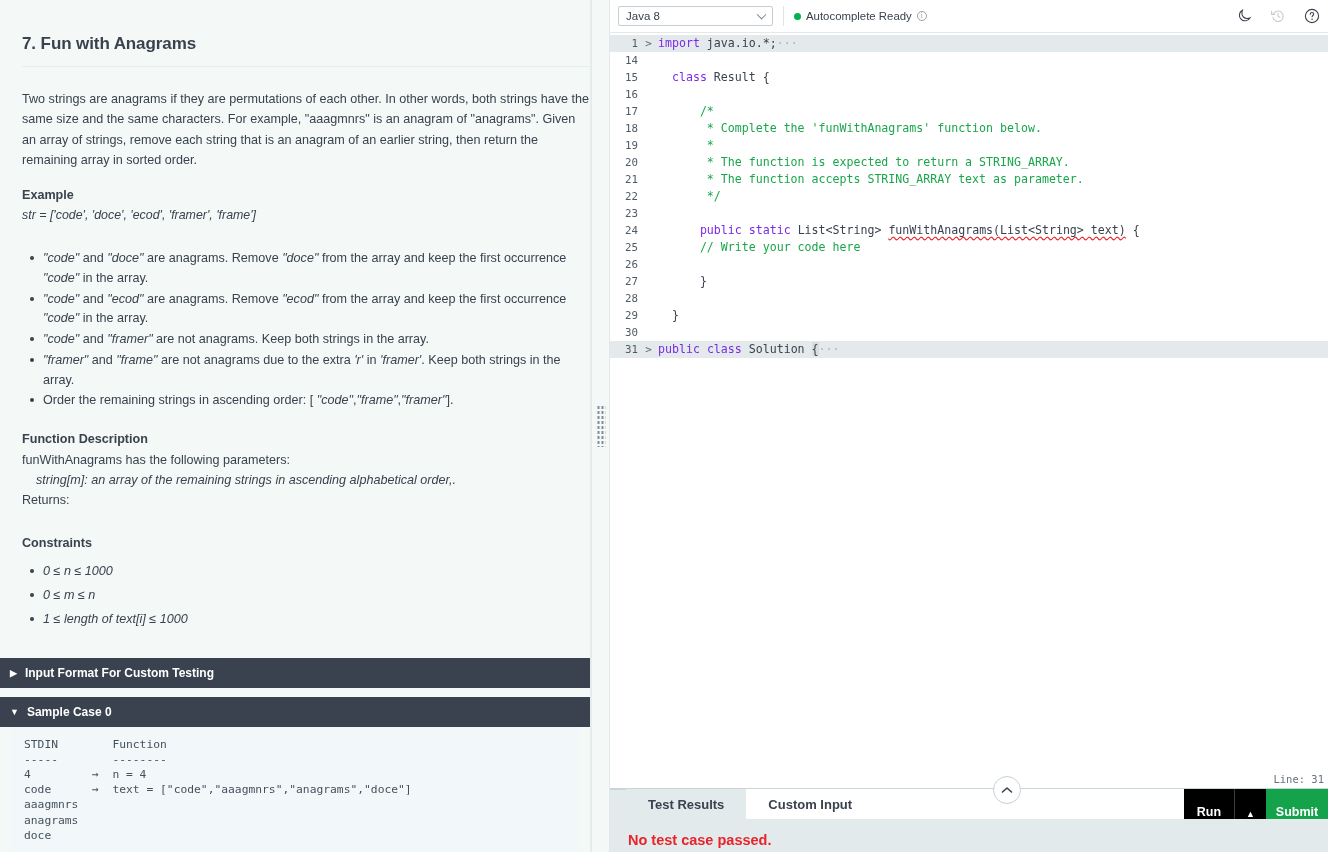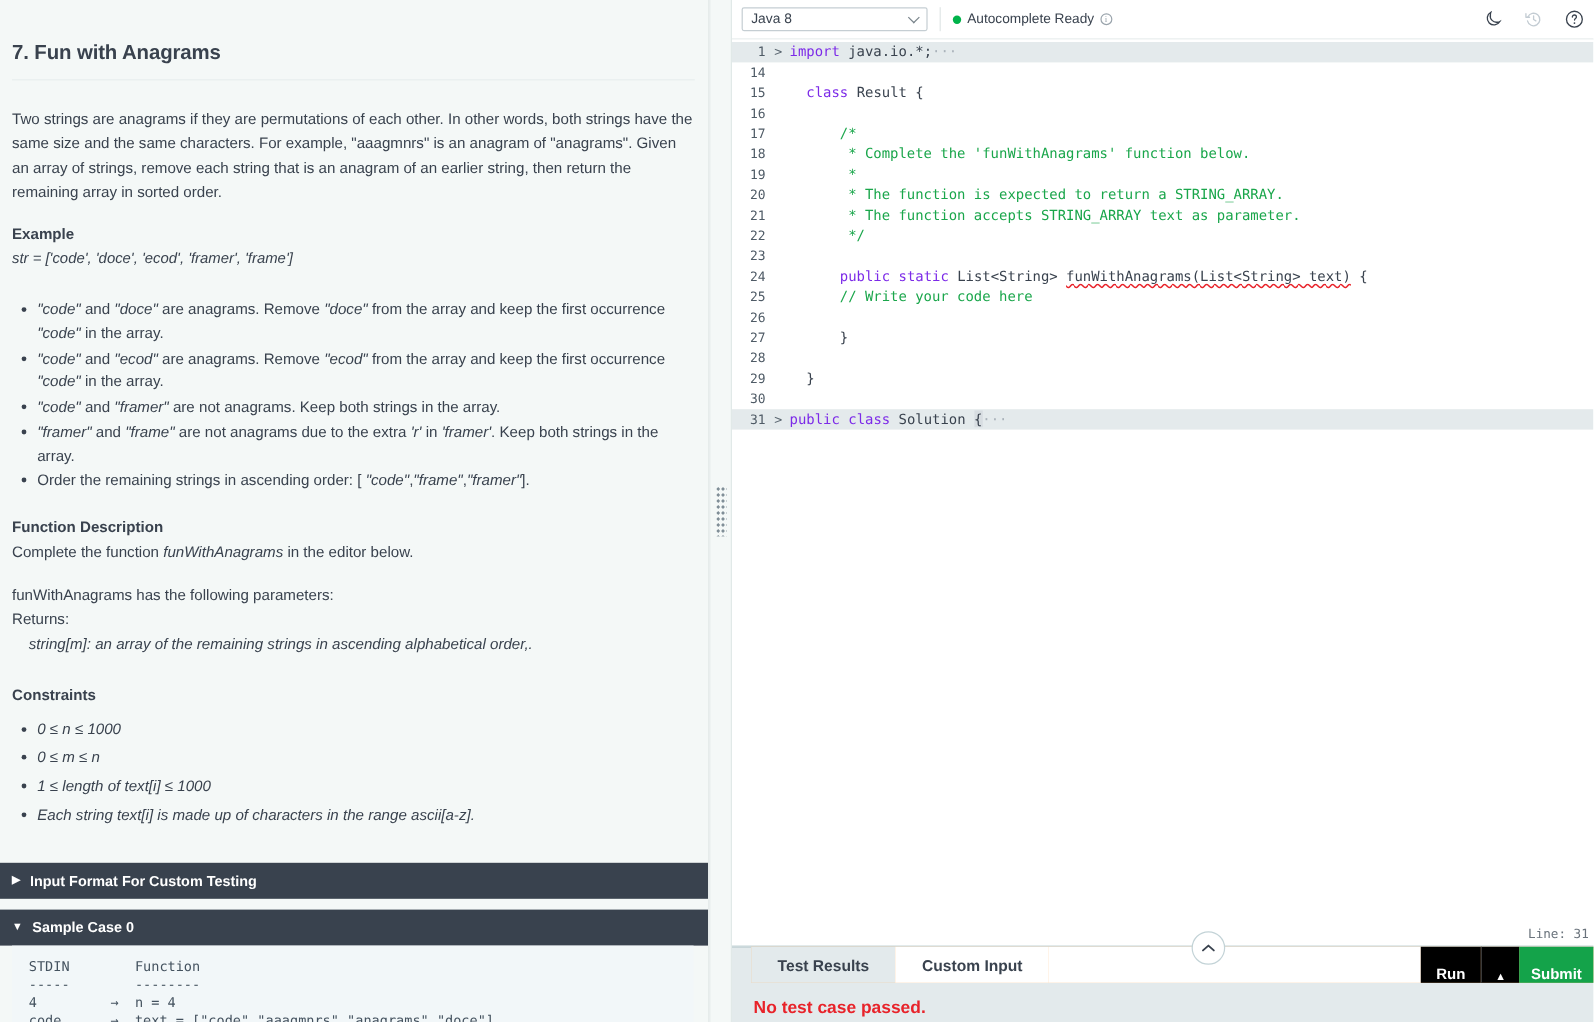--- a/index.html
+++ b/index.html
@@ -14,21 +14,21 @@
   #app { position: relative; width: 1328px; height: 852px; display: flex; }
 
   
   .left-panel {
     width: 591px; height: 852px;
     background: #f4f8f7;
     overflow: hidden;
     position: relative;
     border-right: 1px solid #e6eceb;
   }
-  .left-inner { padding: 0 12px 0 10px; width: 591px; }
+  .left-inner { padding: 0 12px 0 10px; width: 591px; margin-left: 12px; }
 
   .problem-title {
     font-size: 17px; font-weight: bold; color: #39424e;
     margin: 34px 0 0 0; padding: 0 0 12px 0;
     letter-spacing: -0.1px;
   }
   .title-rule { height: 1px; background: #e8eeee; margin: 0 0 22px 0; }
 
   .prob-body { font-size: 12.6px; line-height: 1.62; color: #39424e; }
   .prob-body p { margin: 0 0 14px 0; }
@@ -271,33 +271,31 @@
         <ul class="bul spaced">
           <li><i>"code"</i> and <i>"doce"</i> are anagrams. Remove <i>"doce"</i> from the array and keep the first occurrence <i>"code"</i> in the array.</li>
           <li><i>"code"</i> and <i>"ecod"</i> are anagrams. Remove <i>"ecod"</i> from the array and keep the first occurrence <i>"code"</i> in the array.</li>
           <li><i>"code"</i> and <i>"framer"</i> are not anagrams. Keep both strings in the array.</li>
           <li><i>"framer"</i> and <i>"frame"</i> are not anagrams due to the extra <i>'r'</i> in <i>'framer'</i>. Keep both strings in the array.</li>
           <li>Order the remaining strings in ascending order: [ <i>"code"</i>,<i>"frame"</i>,<i>"framer"</i>].</li>
         </ul>
 
         <div class="fn-desc-block">
           <div class="h-bold">Function Description</div>
-          <div class="params" style="margin-bottom:16px;">Complete the function <i>funWithAnagrams</i> in the editor below.</div>
 
           <div class="params">funWithAnagrams has the following parameters:</div>
+          <div class="params indent1 ital">string[m]:  an array of the remaining strings in ascending alphabetical order,.</div>
           <div class="params">Returns:</div>
-          <div class="params indent1 ital">string[m]:  an array of the remaining strings in ascending alphabetical order,.</div>
         </div>
 
         <div class="h-bold constraints-head">Constraints</div>
         <ul class="bul consts">
           <li>0 ≤ n ≤ 1000</li>
           <li>0 ≤ m ≤ n</li>
           <li>1 ≤ length of <i>text[i]</i> ≤ 1000</li>
-          <li>Each string <i>text[i]</i> is made up of characters in the range ascii[a-z].</li>
         </ul>
       </div>
     </div>
 
     <div style="height:25px;"></div>
 
     <div class="sec-bar">
       <span class="tri">▶</span>
       <span>Input Format For Custom Testing</span>
     </div>

